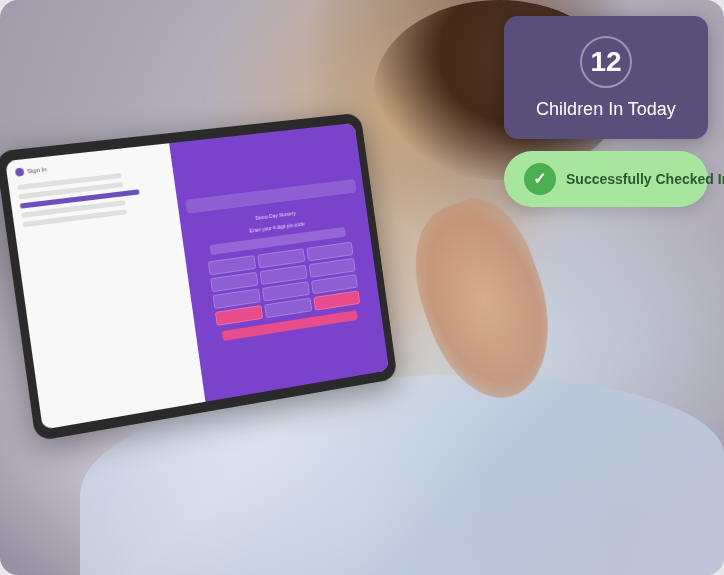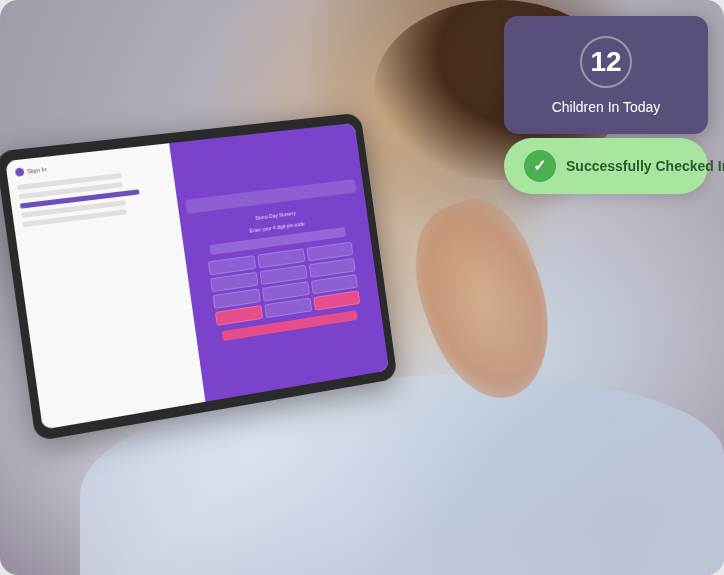--- a/index.html
+++ b/index.html
@@ -166,21 +166,21 @@
 
     
     .overlay-cards {
       position: absolute;
       top: 0;
       right: 0;
       width: 220px;
       padding: 16px 16px 0 0;
       display: flex;
       flex-direction: column;
-      gap: 4px;
+      gap: 12px;
     }
 
     
     .children-card {
       background: #5a4f7a;
       border-radius: 14px;
       padding: 20px 16px 18px;
       text-align: center;
       box-shadow: 0 4px 20px rgba(0,0,0,0.3);
       min-width: 170px;
@@ -198,21 +198,21 @@
     }
 
     .children-number {
       font-size: 28px;
       font-weight: 700;
       color: #ffffff;
       line-height: 1;
     }
 
     .children-label {
-      font-size: 14px;
+      font-size: 18px;
       color: #ffffff;
       font-weight: 500;
       line-height: 1.3;
     }
 
     
     .success-card {
       background: #a8e6a0;
       border-radius: 28px;
       padding: 12px 20px;

